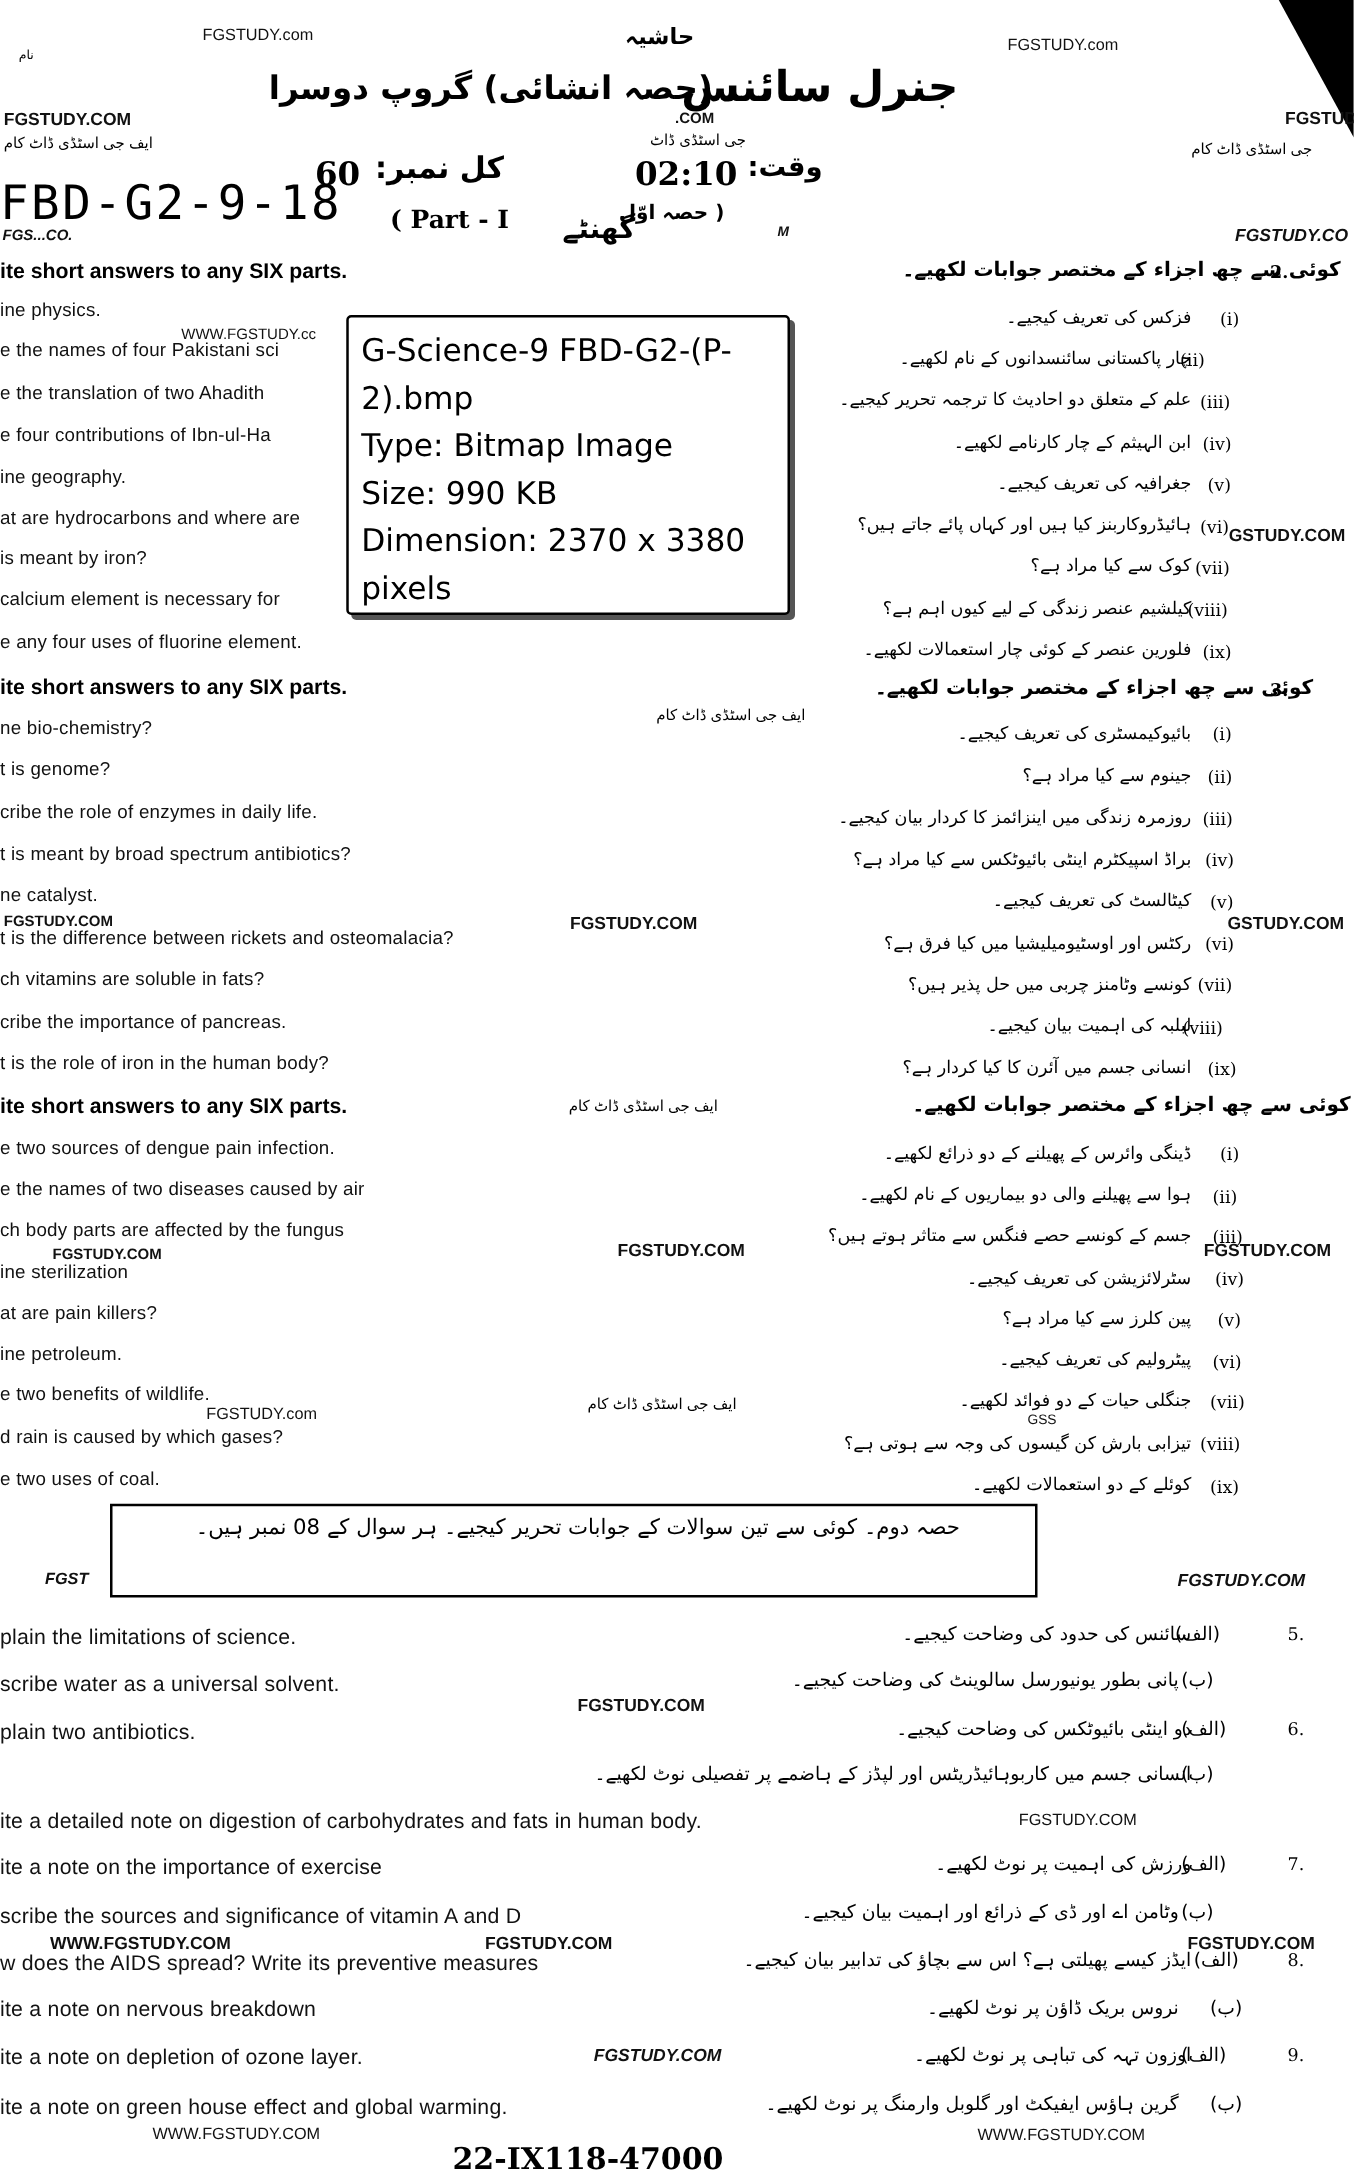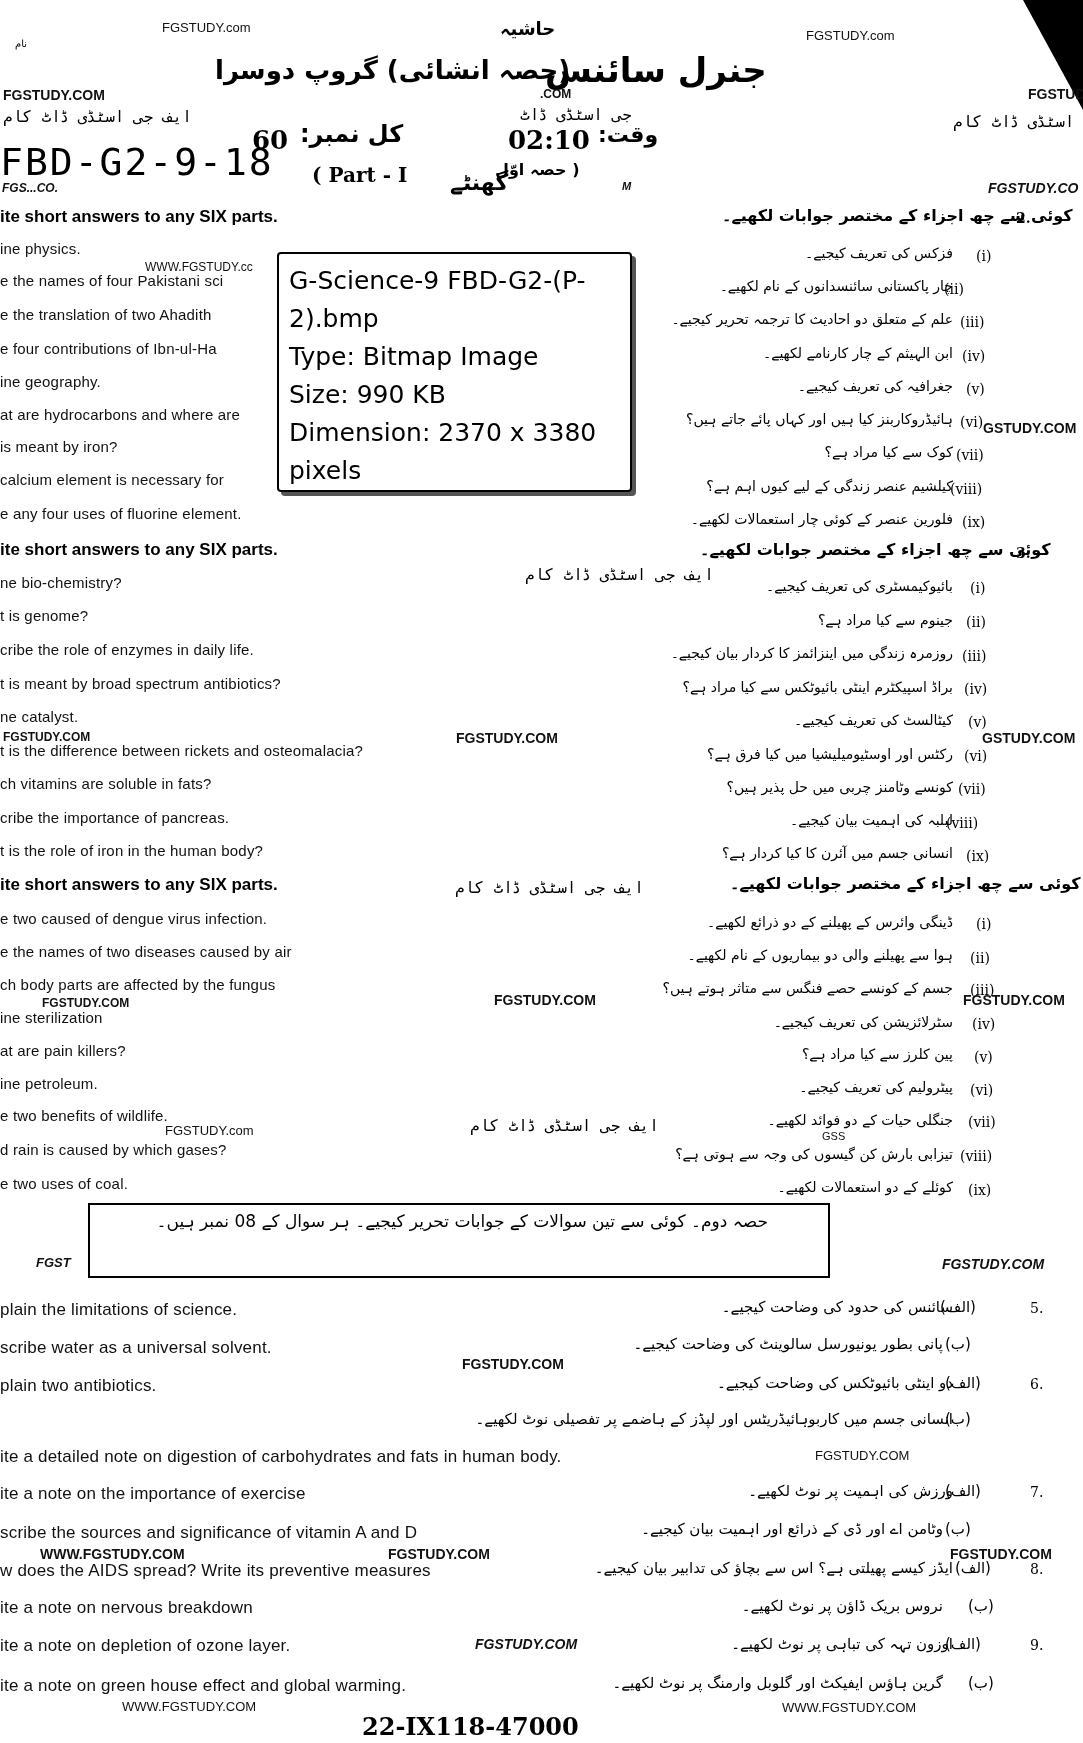--- a/index.html
+++ b/index.html
@@ -2,21 +2,21 @@
 <html><head>
 <meta charset="utf-8">
 <style>
   html, body { margin: 0; padding: 0; background: #ffffff; }
   body { width: 1083px; height: 1743px; position: relative; overflow: hidden;
          font-family: "Liberation Sans", sans-serif; color: #000; }
   .abs { position: absolute; white-space: nowrap; }
   .wm { font-family: "Liberation Sans", sans-serif; font-size: 13px; color: #111; }
   .wm-b { font-weight: bold; font-size: 14px; }
   .wm-bi { font-weight: bold; font-style: italic; font-size: 14px; }
-  .wm-urdu { font-family: Liberation Mono, monospace; font-size: 16px; direction: rtl; }
+  .wm-urdu { font-family: Liberation Sans, sans-serif; font-size: 12px; direction: rtl; }
   .en-q { font-family: "Liberation Sans", sans-serif; font-size: 15px; color: #111;
           letter-spacing: 0.2px; }
   .en-head { font-family: "Liberation Sans", sans-serif; font-weight: bold; font-size: 17px; }
   .ur-q { font-family: "DejaVu Sans", sans-serif; font-size: 14px; direction: rtl;
           text-align: right; }
   .ur-head { font-family: "DejaVu Sans", sans-serif; font-size: 16px; font-weight: bold; direction: rtl; }
   .num { font-family: "DejaVu Serif", serif; font-size: 14px; }
   .title-urdu { font-family: "DejaVu Sans", sans-serif; font-weight: bold; font-size: 34px; direction: rtl; }
   .sub-urdu { font-family: "DejaVu Sans", sans-serif; font-weight: bold; font-size: 26px; direction: rtl; }
   .hand { font-family: "DejaVu Sans Mono", monospace; font-size: 38px; letter-spacing: 2px; }
@@ -151,21 +151,21 @@
 </div>
 <div class="abs wm wm-b" style="left:3px;top:730px;font-size:12px;">FGSTUDY.COM</div>
 <div class="abs wm wm-b" style="left:456px;top:730px;">FGSTUDY.COM</div>
 <div class="abs wm wm-b" style="left:982px;top:730px;">GSTUDY.COM</div>
 
 <div>
   <div class="abs en-head" style="left:0px;top:875px;">ite short answers to any SIX parts.</div>
   <div class="abs ur-head" style="left:730px;top:874px;">کوئی سے چھ اجزاء کے مختصر جوابات لکھیے۔</div>
   <div class="abs wm-urdu" style="left:455px;top:878px;">ایف جی اسٹڈی ڈاٹ کام</div>
 
-  <div class="abs en-q" style="left:0px;top:910px;">e two caused of dengue virus infection.</div>
+  <div class="abs en-q" style="left:0px;top:910px;">e two sources of dengue pain infection.</div>
   <div class="abs en-q" style="left:0px;top:943px;">e the names of two diseases caused by air</div>
   <div class="abs en-q" style="left:0px;top:976px;">ch body parts are affected by the fungus</div>
   <div class="abs en-q" style="left:0px;top:1009px;">ine sterilization</div>
   <div class="abs en-q" style="left:0px;top:1042px;">at are pain killers?</div>
   <div class="abs en-q" style="left:0px;top:1075px;">ine petroleum.</div>
   <div class="abs en-q" style="left:0px;top:1107px;">e two benefits of wildlife.</div>
   <div class="abs en-q" style="left:0px;top:1141px;">d rain is caused by which gases?</div>
   <div class="abs en-q" style="left:0px;top:1175px;">e two uses of coal.</div>
 
   <div class="abs ur-q" style="right:130px;top:914px;">ڈینگی وائرس کے پھیلنے کے دو ذرائع لکھیے۔</div>

